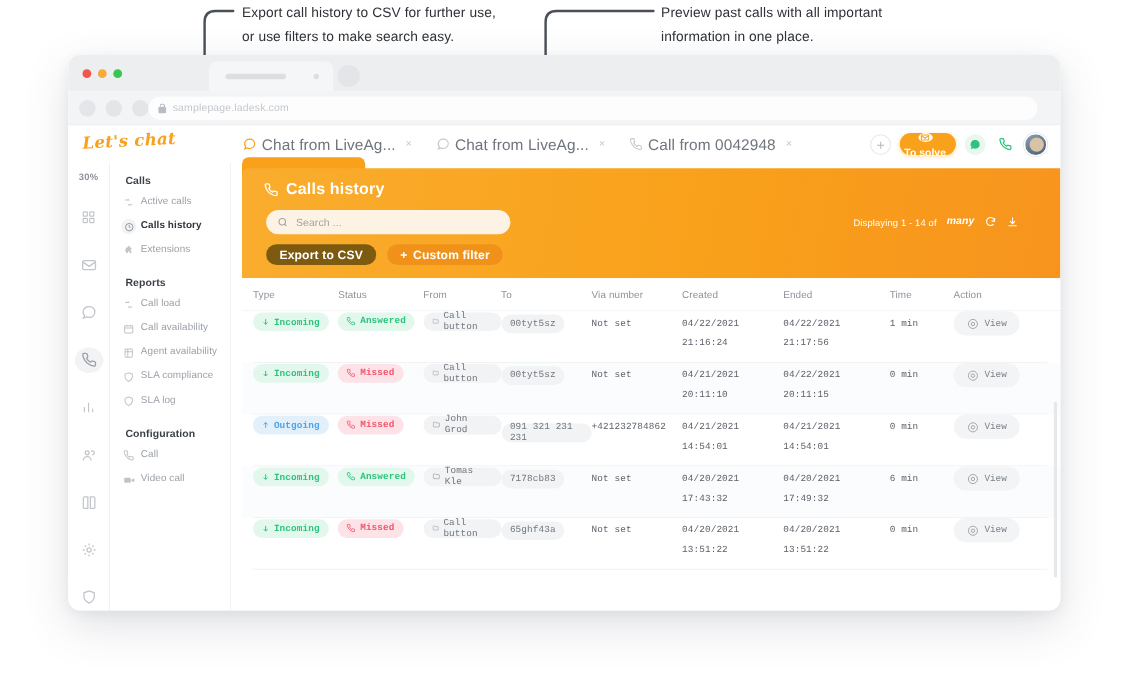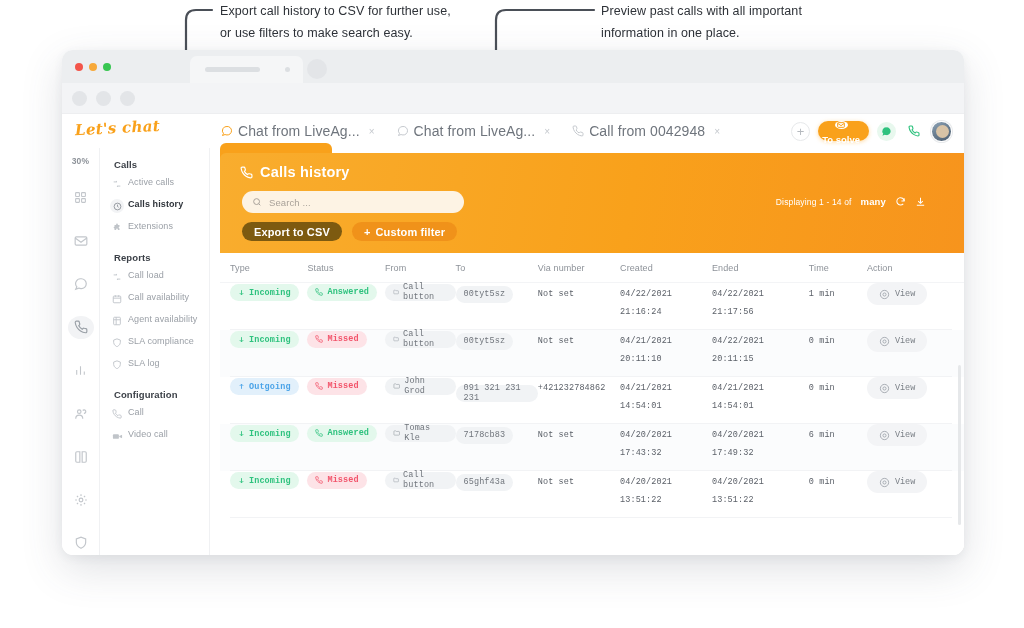--- a/index.html
+++ b/index.html
@@ -155,21 +155,21 @@
   .btn {
     height: 19px; border-radius: 10px; display: flex; align-items: center; gap: 5px;
     padding: 0 12px; font-size: 11px; font-weight: bold; color: #fff; letter-spacing: .15px;
   }
   .btn-csv { background: #7d5a10; }
   .btn-filter { background: #f0921a; }
   .displaying {
     position: absolute; right: 38px; top: 43px; display: flex; align-items: center; gap: 9px;
     color: #fff; font-size: 8.5px; letter-spacing: .15px;
   }
-  .displaying .many { font-weight: bold; font-size: 9.5px; }
+  .displaying .many { font-weight: bold; font-size: 9.5px; font-style: italic; }
 
   
   .table-wrap { position: absolute; left: 10px; top: 105px; right: 0; bottom: 0;
                 background: #fff; overflow: hidden; }
   .thead { display: flex; align-items: center; height: 30px; padding: 0 10px;
            background: #fff; border-bottom: 1px solid #f3f4f6; }
   .thead .th { font-size: 9px; color: #8d9299; letter-spacing: .1px; }
   .rows { padding: 0; }
   .trow { display: flex; align-items: flex-start; height: 47px; padding: 0 10px;
           background: #fff; position: relative; font-family: Liberation Mono, monospace; }
@@ -231,20 +231,27 @@
       </div>
       <div class="ghost-circle"></div>
     </div>
 
     <div class="chrome-urlbar">
       <div class="navdots">
         <div class="navdot"></div>
         <div class="navdot"></div>
         <div class="navdot"></div>
       </div>
+      <div class="urlfield">
+        <span class="lock">
+          <span class="shackle"></span>
+            <span class="body"></span>
+        </span>
+        <span class="url-text">samplepage.ladesk.com</span>
+      </div>
     </div>
 
     <div class="app-header">
       <div class="logo">Let's chat</div>
 
       <div class="apptabs">
         <div class="apptab">
           <svg class="tabicon" viewBox="0 0 24 24" fill="none" stroke="#f9a11b" stroke-width="2">
             <path d="M21 11.5a8.4 8.4 0 0 1-9 8.4 9 9 0 0 1-3.9-.9L3 21l1.9-4.1A8.4 8.4 0 0 1 12 3a8.4 8.4 0 0 1 9 8.5z"></path>
           </svg>

